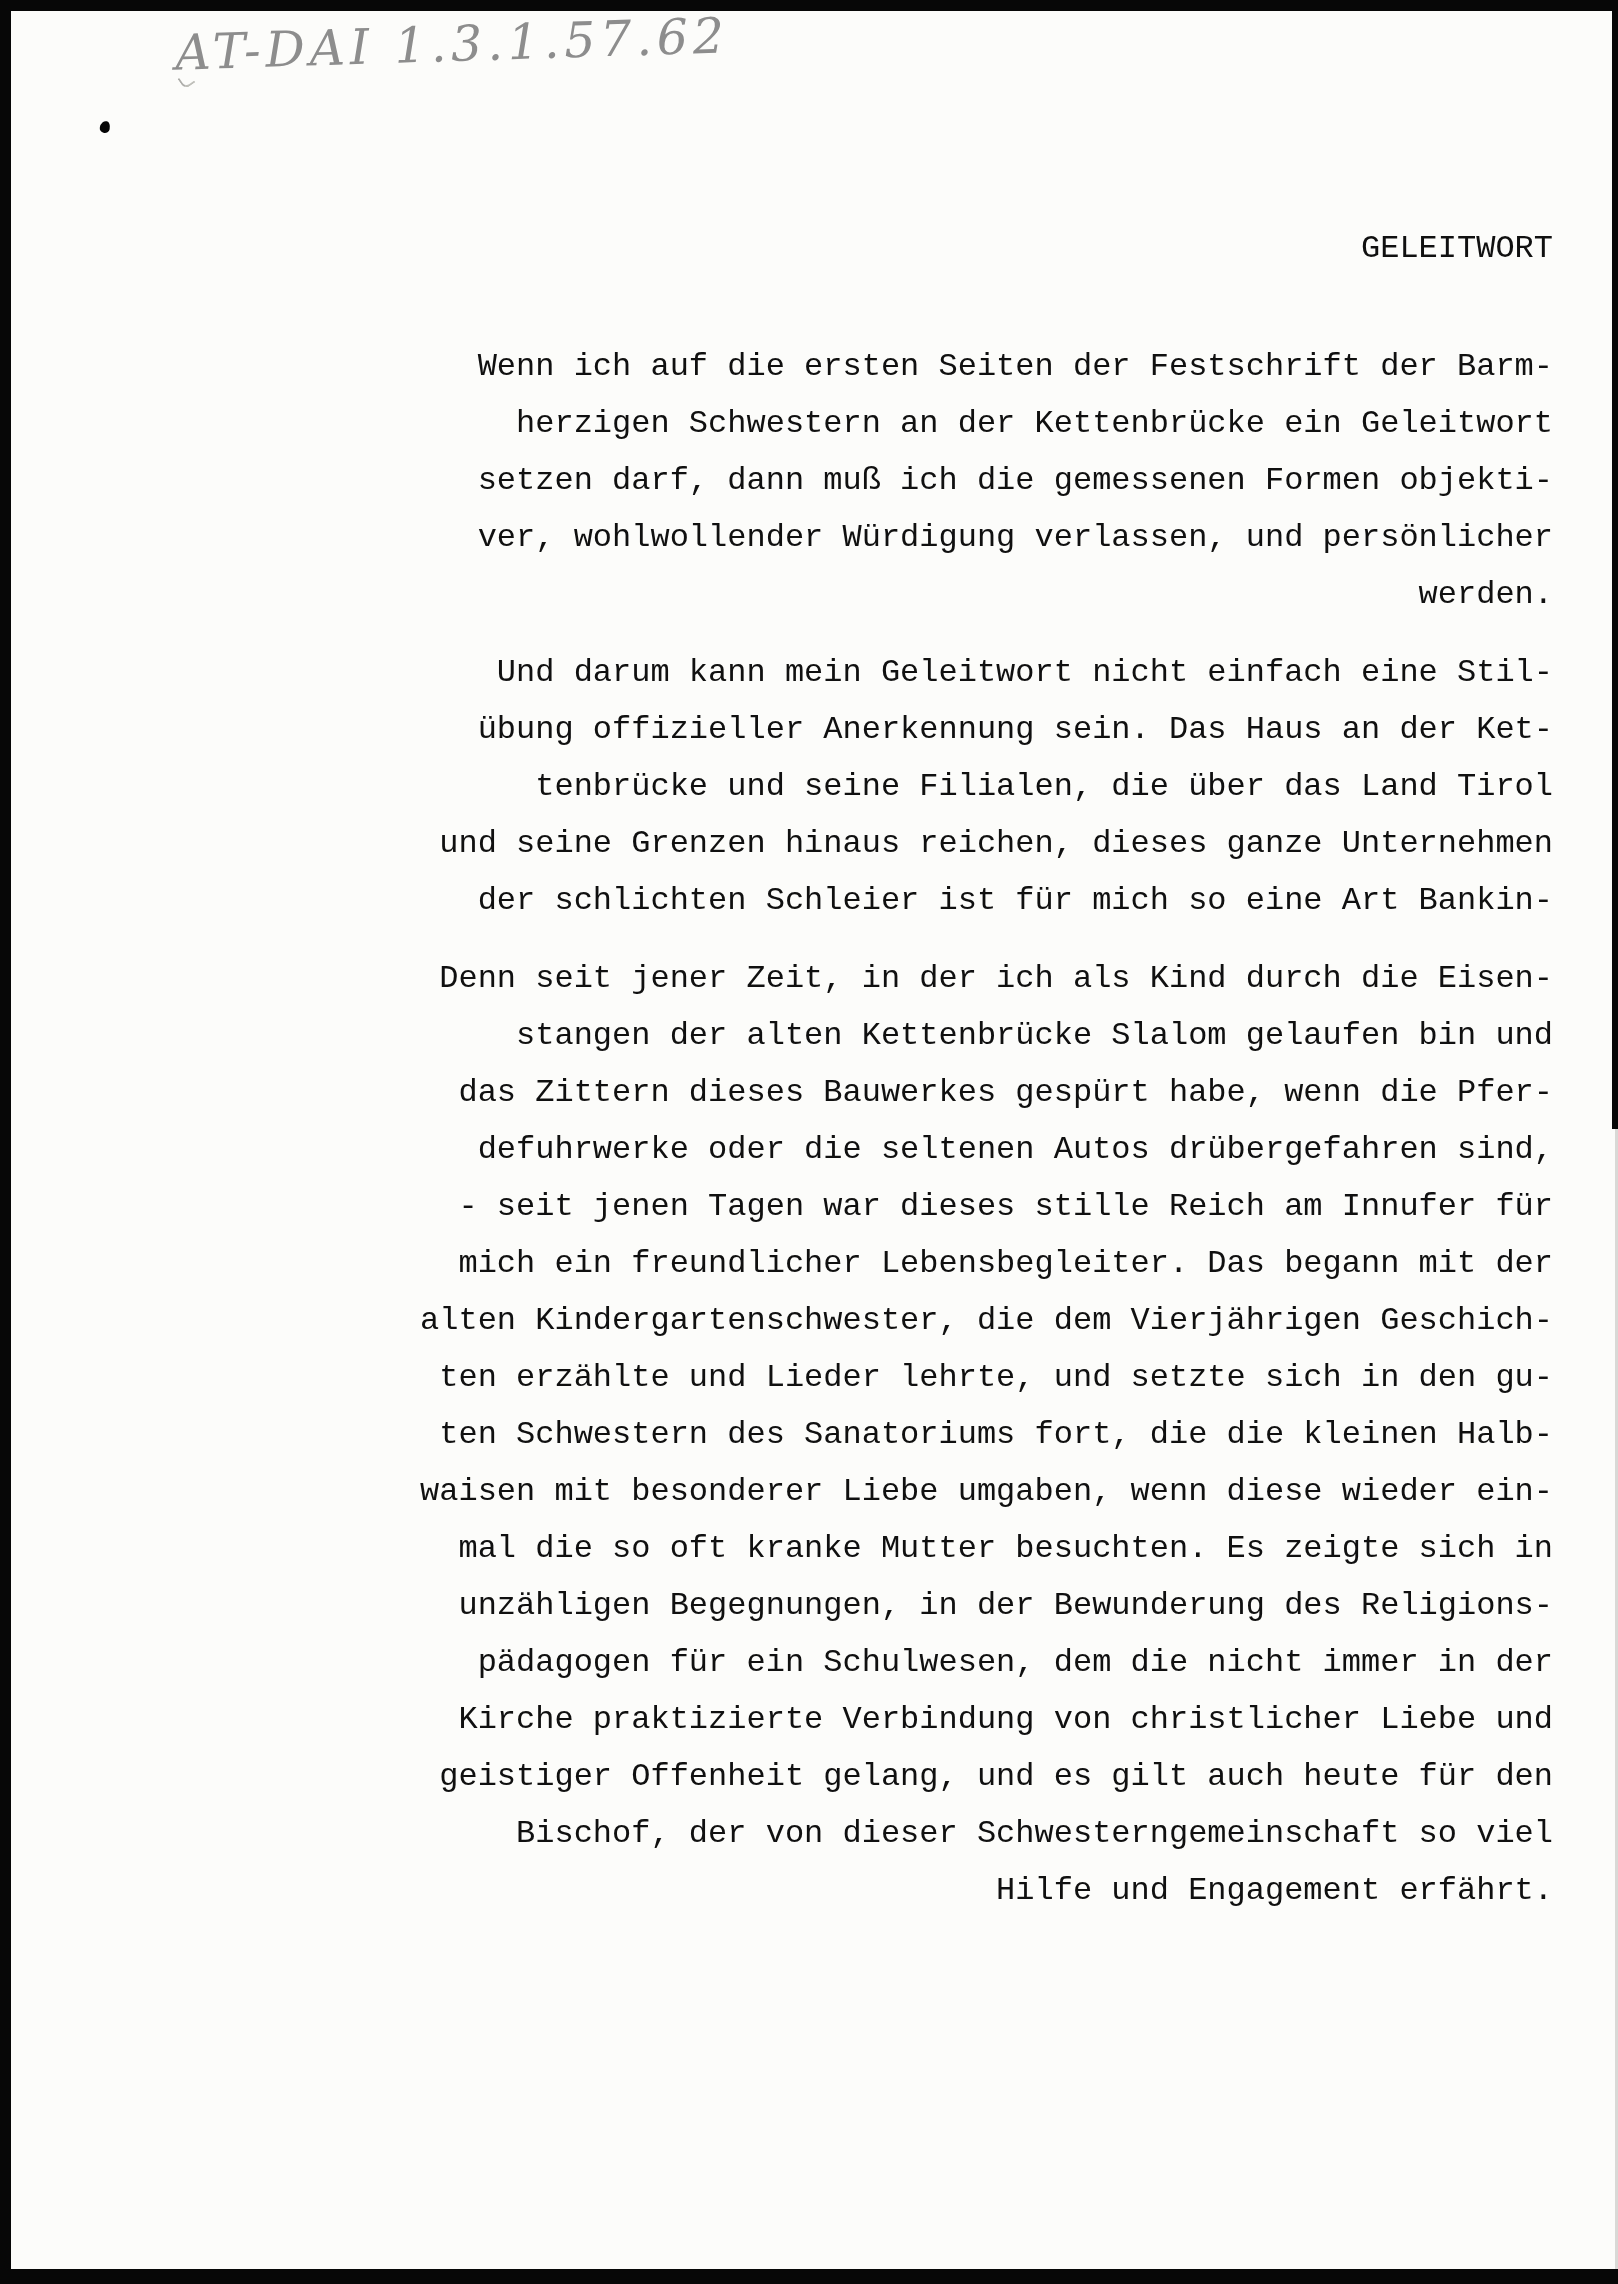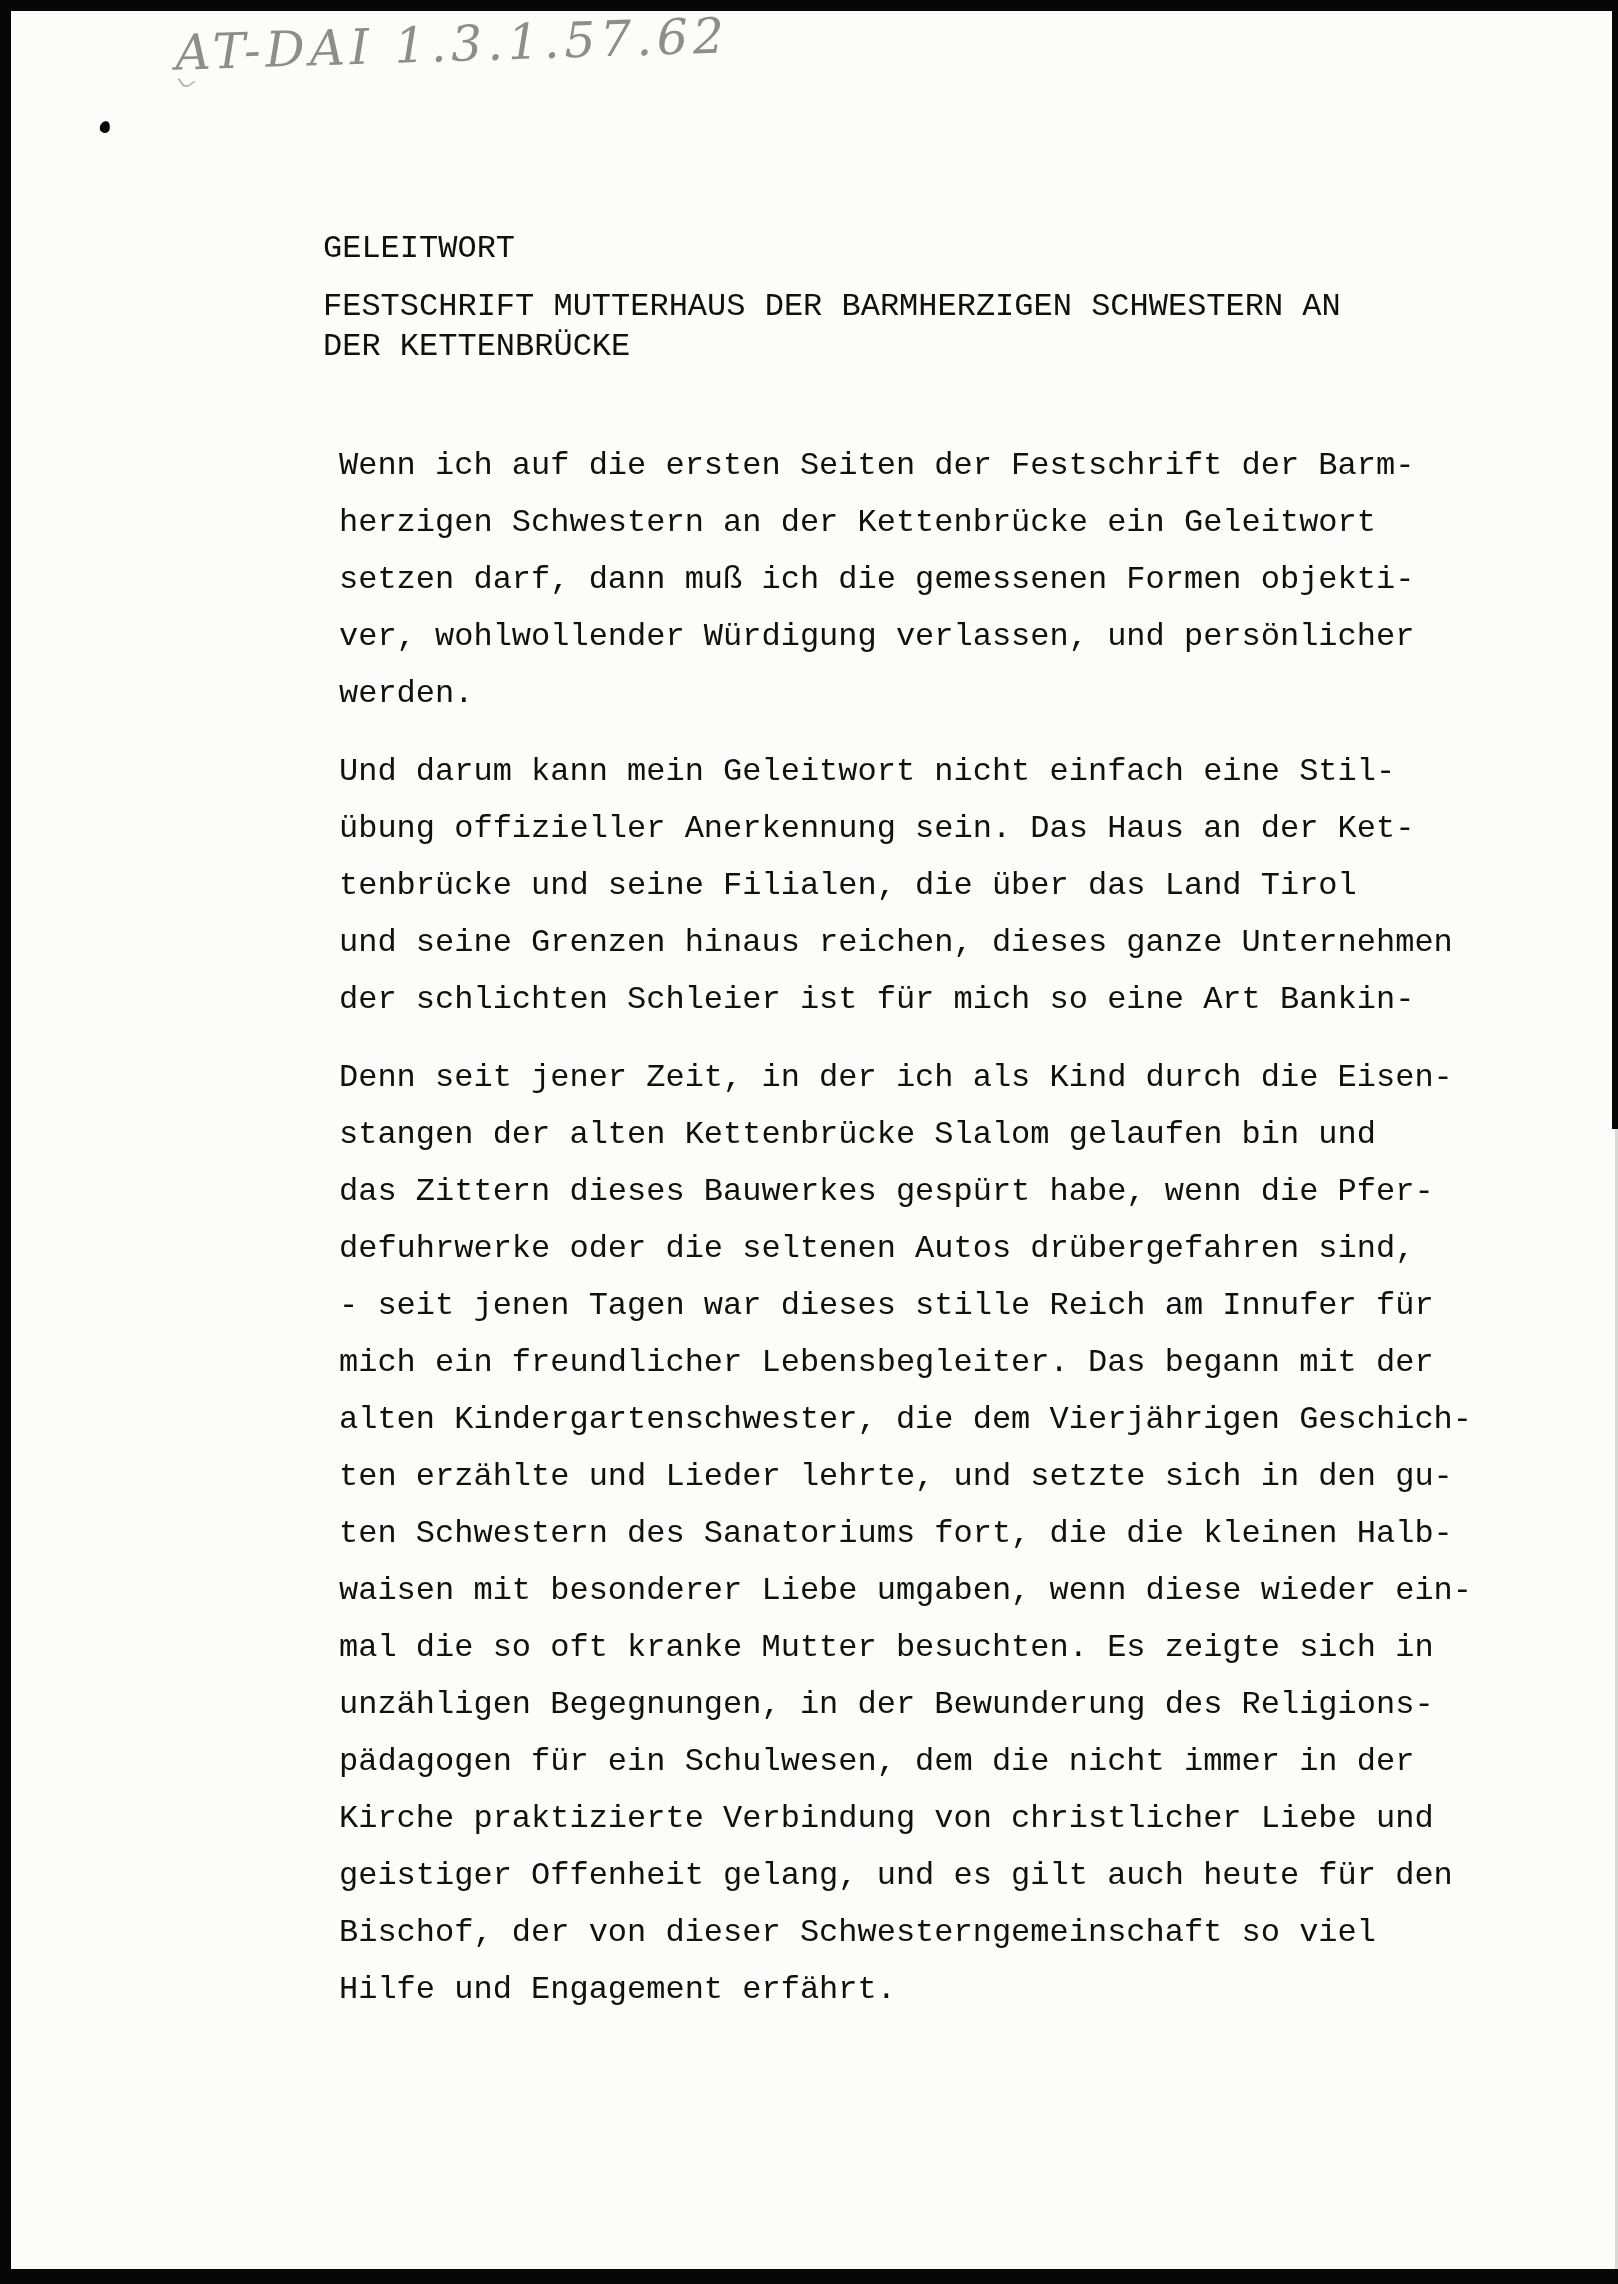--- a/index.html
+++ b/index.html
@@ -59,20 +59,21 @@
     border-radius: 55% 45% 50% 50% / 60% 60% 40% 40%;
     transform: rotate(12deg);
   }
 
   .content {
     position: absolute;
     left: 323px;
     top: 229px;
     width: 1230px;
     color: #101010;
+    text-align: right;
   }
   .heading {
     font-size: 32px;
     font-weight: normal;
     line-height: 39px;
     margin: 0 0 19.4px 0;
     white-space: pre-line;
   }
   .subheading {
     font-size: 32px;
@@ -103,22 +104,20 @@
   <div class="bar bar-bottom"></div>
 
   <div class="annotation">AT-DAI 1.3.1.57.62</div>
 
   <div class="pencil-tick"></div>
   <div class="ink-dot"></div>
 
   <div class="content">
     <h1 class="heading">GELEITWORT</h1>
 
-    <h2 class="subheading">FESTSCHRIFT MUTTERHAUS DER BARMHERZIGEN SCHWESTERN AN
-DER KETTENBRÜCKE</h2>
 
     <p class="para first">Wenn ich auf die ersten Seiten der Festschrift der Barm-
 herzigen Schwestern an der Kettenbrücke ein Geleitwort
 setzen darf, dann muß ich die gemessenen Formen objekti-
 ver, wohlwollender Würdigung verlassen, und persönlicher
 werden.</p>
 
     <p class="para">Und darum kann mein Geleitwort nicht einfach eine Stil-
 übung offizieller Anerkennung sein. Das Haus an der Ket-
 tenbrücke und seine Filialen, die über das Land Tirol

